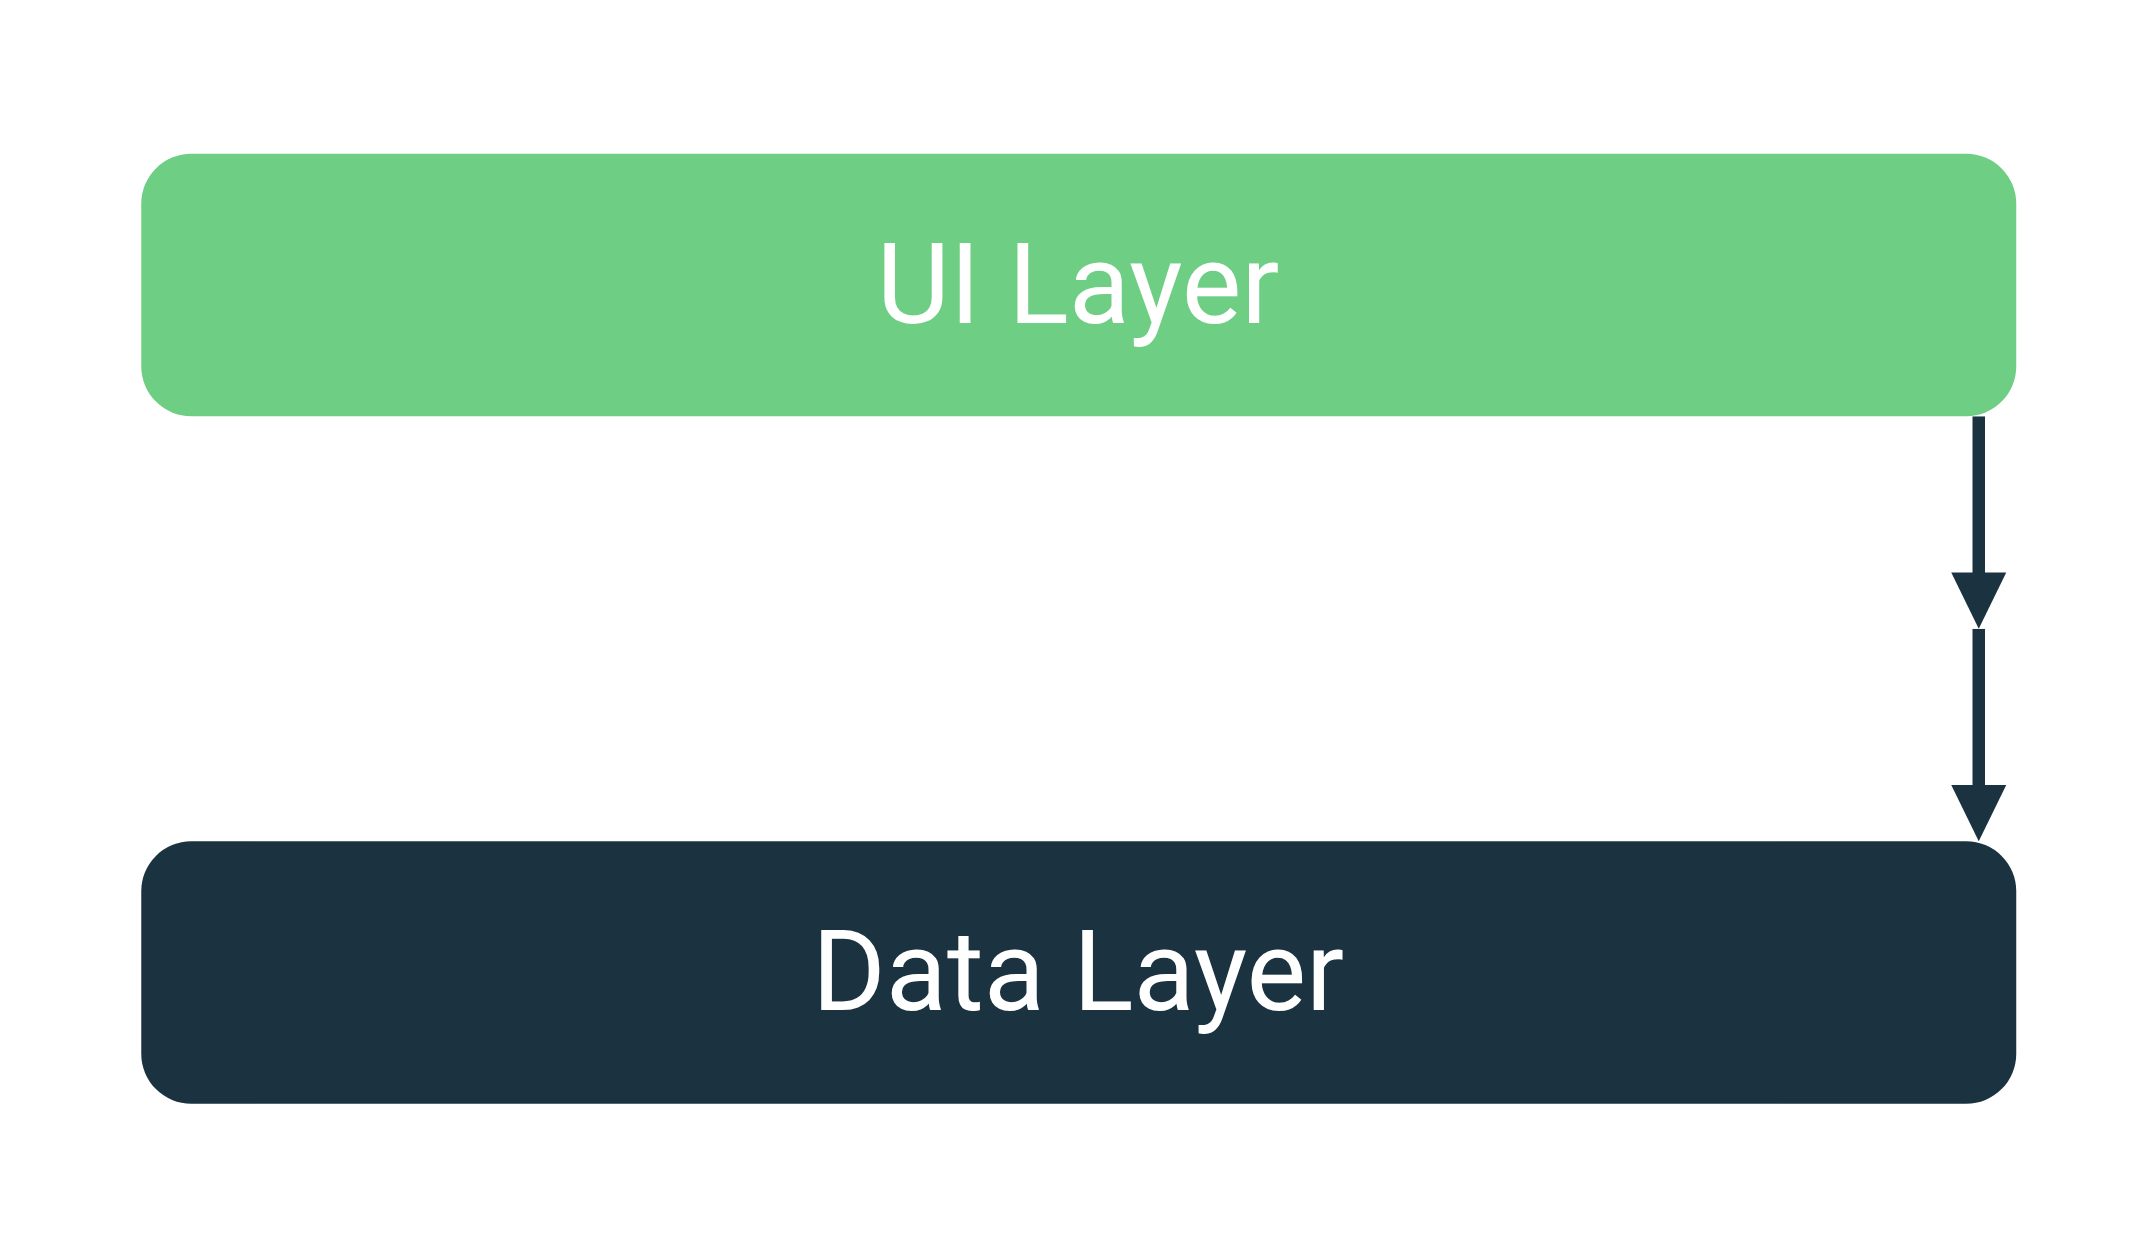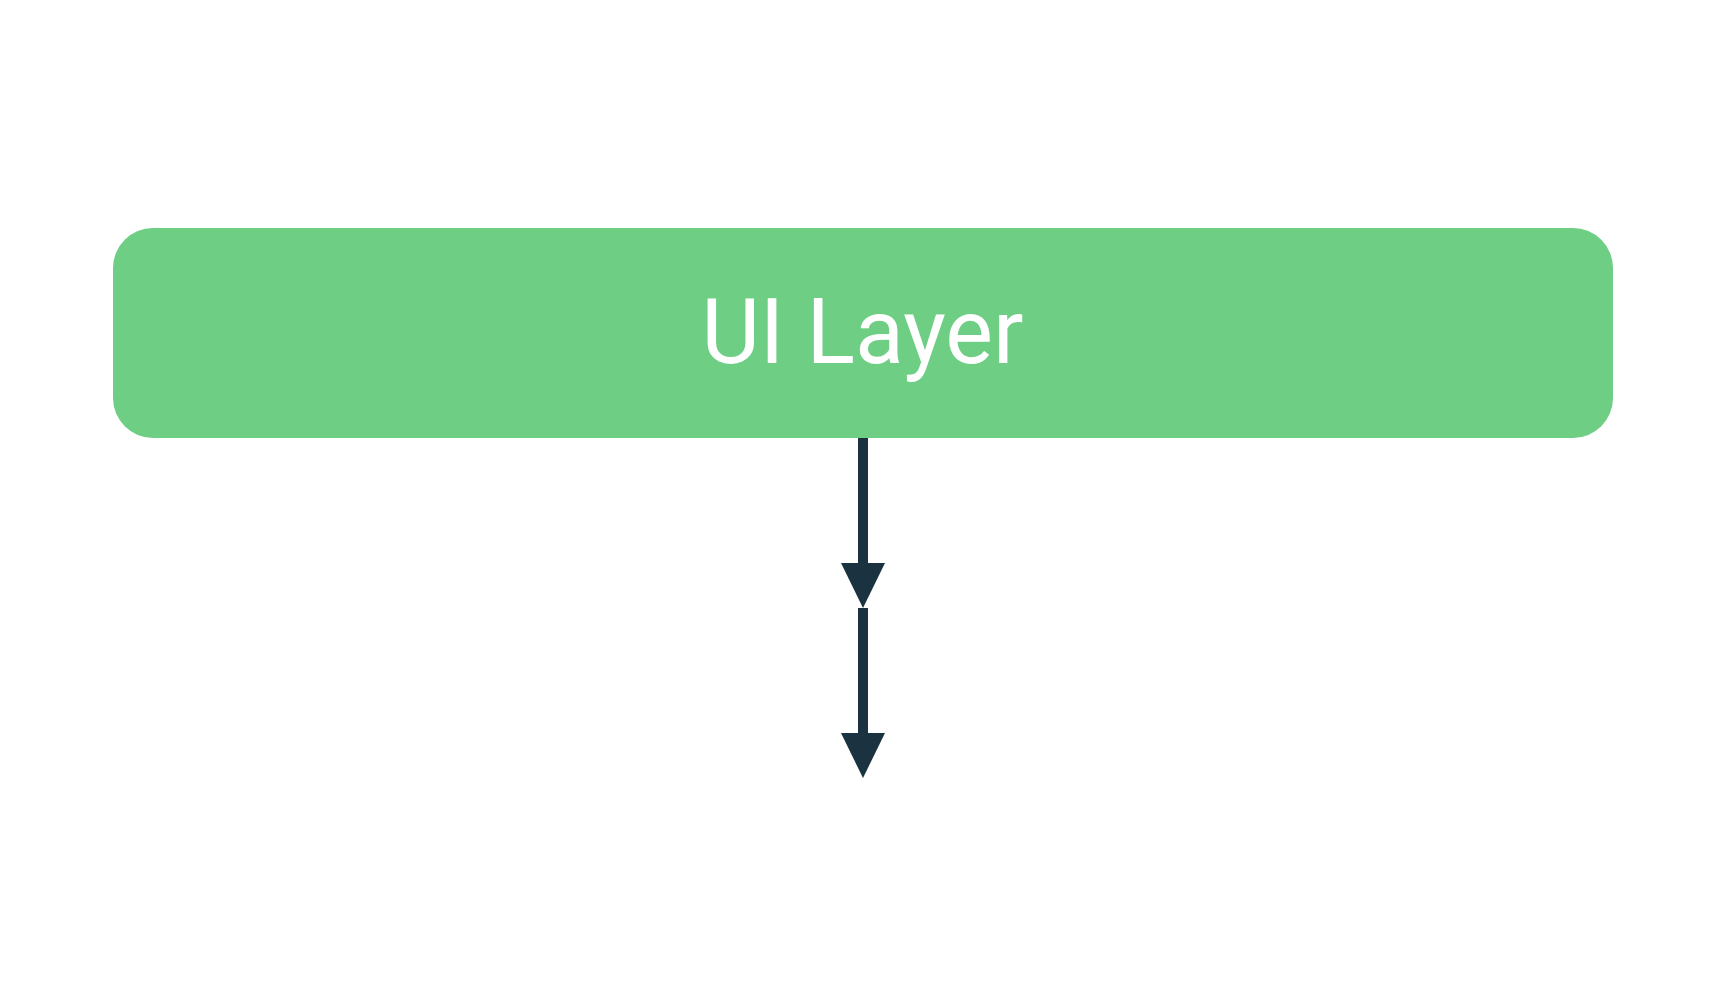--- a/index.html
+++ b/index.html
@@ -13,21 +13,21 @@
       background: #ffffff;
       font-family: -apple-system, BlinkMacSystemFont, "Segoe UI", Roboto, "Helvetica Neue", Arial, sans-serif;
       display: flex;
       align-items: center;
       justify-content: center;
     }
     .diagram {
       width: 1500px;
       display: flex;
       flex-direction: column;
-      align-items: center;
+      align-items: flex-end;
     }
     .layer-box {
       width: 100%;
       height: 210px;
       border-radius: 40px;
       display: flex;
       align-items: center;
       justify-content: center;
       color: #ffffff;
       font-size: 90px;
@@ -70,14 +70,17 @@
   </div>
 
 
   <div class="arrow-container">
     <svg class="arrow-svg" viewBox="0 0 60 170">
       <line x1="30" y1="0" x2="30" y2="130" stroke="#1b3341" stroke-width="10"></line>
       <polygon points="30,170 8,125 52,125" fill="#1b3341"></polygon>
     </svg>
   </div>
 
+  <div class="layer-box layer-data">
+    <span>Data Layer</span>
+  </div>
 
 </div>
 
 </body></html>

